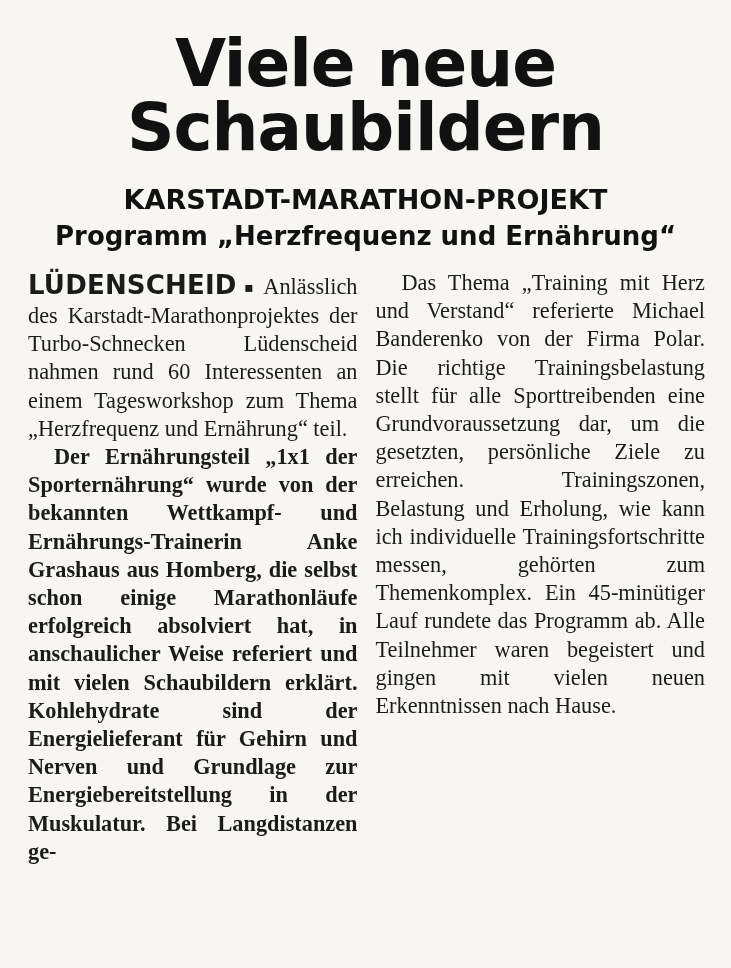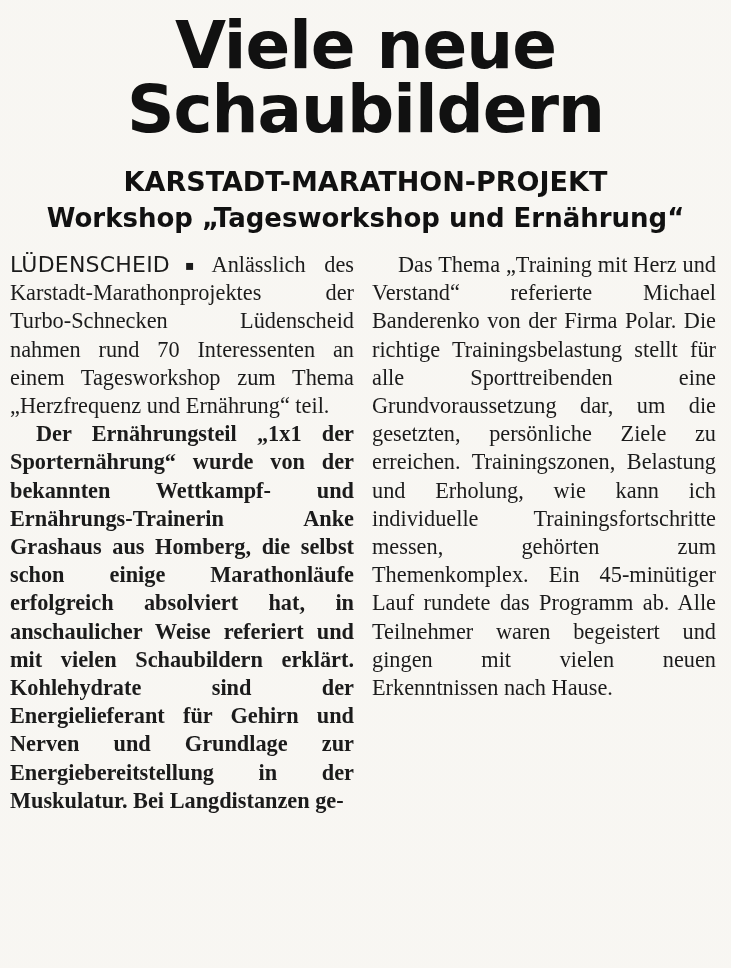--- a/index.html
+++ b/index.html
@@ -12,21 +12,21 @@
     background: #ffffff;
     font-family: "Liberation Serif", serif;
     color: #1a1a1a;
     overflow: hidden;
   }
   .page {
     position: relative;
     width: 731px;
     height: 968px;
     background: #fdfcfa;
-    padding: 0;
+    padding: 18px;
     box-sizing: border-box;
     
     background-image:
       linear-gradient(rgba(245,243,238,0.65), rgba(245,243,238,0.65));
   }
   .headline {
     font-family: "DejaVu Sans", sans-serif;
     font-weight: bold;
     text-align: center;
     font-size: 66px;
@@ -74,22 +74,22 @@
   }
   .col p {
     margin: 0;
     text-indent: 26px;
   }
   .col p.first {
     text-indent: 0;
   }
   .dateline {
     font-family: "DejaVu Sans", sans-serif;
-    font-weight: normal;
-    font-size: 22px;
+    font-weight: bold;
+    font-size: 26px;
     letter-spacing: 0.2px;
   }
   .bullet {
     font-family: "DejaVu Sans", sans-serif;
     font-size: 14px;
     vertical-align: 2px;
     padding: 0 4px 0 2px;
   }
   .col p + p {
     margin-top: 0px;
@@ -101,26 +101,26 @@
 
 <div class="page">
 
   <div class="headline">
     <span class="line1">Viele neue</span>
     <span class="line2">Schaubildern</span>
   </div>
 
   <div class="kicker">KARSTADT-MARATHON-PROJEKT</div>
 
-  <div class="subhead">Workshop „Tagesworkshop und Ernährung“</div>
+  <div class="subhead">Programm „Herzfrequenz und Ernährung“</div>
 
   <div class="columns">
 
     <div class="col">
-      <p class="first"><span class="dateline">LÜDENSCHEID</span><span class="bullet">▪</span><span>Anlässlich des Karstadt-Marathonprojektes der Turbo-Schnecken Lüdenscheid nahmen rund 70 Interessenten an einem Tagesworkshop zum Thema „Herzfrequenz und Ernährung“ teil.</span></p>
+      <p class="first"><span class="dateline">LÜDENSCHEID</span><span class="bullet">▪</span><span>Anlässlich des Karstadt-Marathonprojektes der Turbo-Schnecken Lüdenscheid nahmen rund 60 Interessenten an einem Tagesworkshop zum Thema „Herzfrequenz und Ernährung“ teil.</span></p>
       <p><span>Der Ernährungsteil „1x1 der Sporternährung“ wurde von der bekannten Wettkampf- und Ernährungs-Trainerin Anke Grashaus aus Homberg, die selbst schon einige Marathonläufe erfolgreich absolviert hat, in anschaulicher Weise referiert und mit vielen Schaubildern erklärt. Kohlehydrate sind der Energielieferant für Gehirn und Nerven und Grundlage zur Energiebereitstellung in der Muskulatur. Bei Langdistanzen ge-</span></p>
     </div>
 
     <div class="col">
       <p><span>Das Thema „Training mit Herz und Verstand“ referierte Michael Banderenko von der Firma Polar. Die richtige Trainingsbelastung stellt für alle Sporttreibenden eine Grundvoraussetzung dar, um die gesetzten, persönliche Ziele zu erreichen. Trainingszonen, Belastung und Erholung, wie kann ich individuelle Trainingsfortschritte messen, gehörten zum Themenkomplex. Ein 45-minütiger Lauf rundete das Programm ab. Alle Teilnehmer waren begeistert und gingen mit vielen neuen Erkenntnissen nach Hause.</span></p>
     </div>
 
   </div>
 </div>
 

